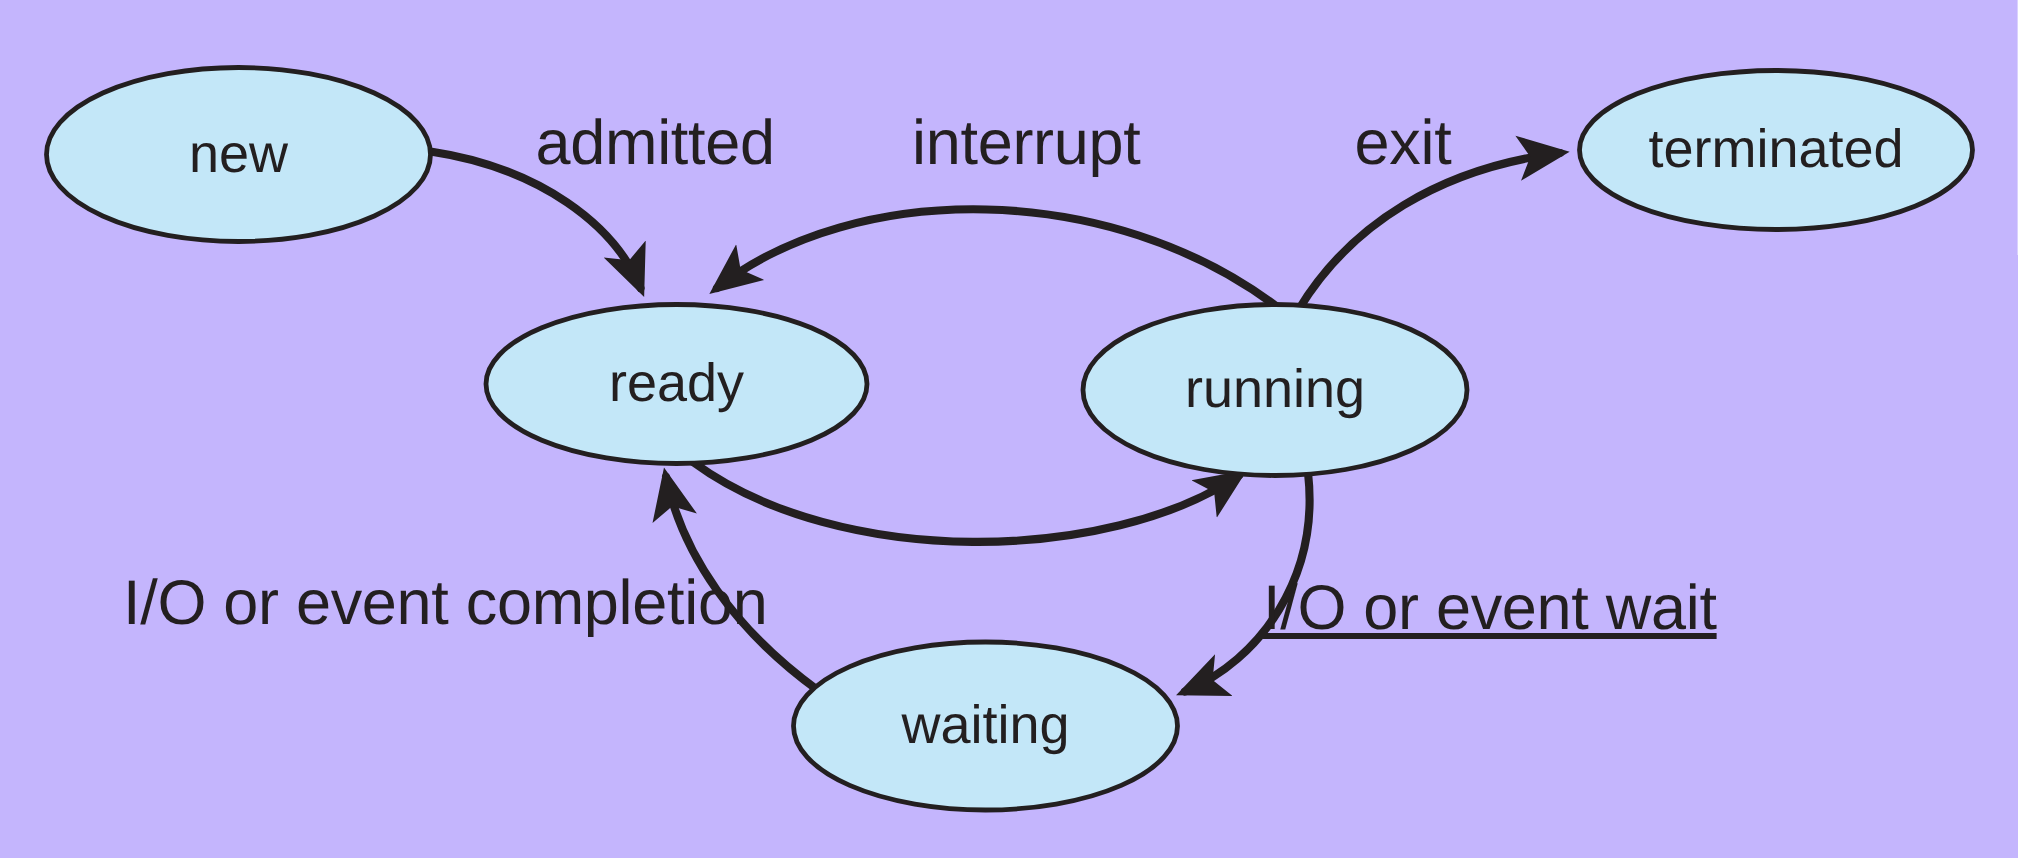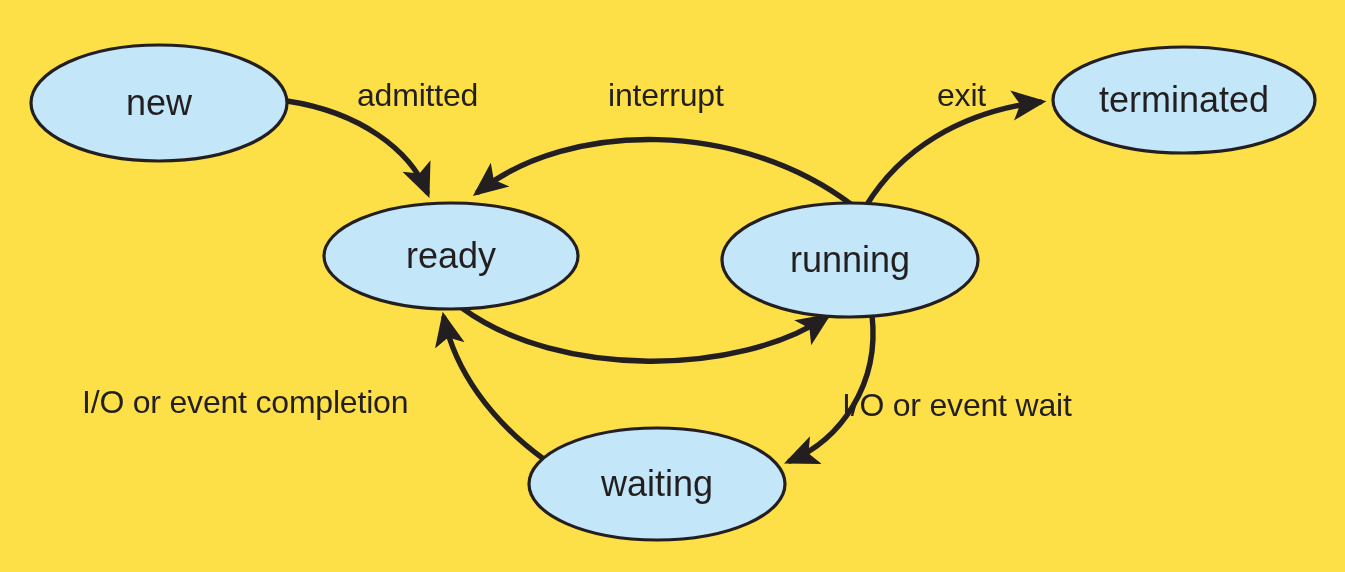--- a/index.html
+++ b/index.html
@@ -11,21 +11,21 @@
     width: 1345px;
     height: 572px;
     overflow: hidden;
     font-family: "Liberation Sans", sans-serif;
     color: #1a1a1a;
   }
   #diagram-root {
     position: relative;
     width: 1345px;
     height: 572px;
-    background: #fde047;
+    background: #c4b5fd;
   }
   svg.canvas {
     position: absolute;
     top: 0;
     left: 0;
     width: 1345px;
     height: 572px;
   }
   .node-ellipse {
     fill: #c3e7f8;
@@ -41,21 +41,21 @@
   }
   .edge-path {
     fill: none;
     stroke: #231f20;
     stroke-width: 5.4;
     stroke-linecap: round;
   }
   .edge-label {
     position: absolute;
     font-family: "Liberation Sans", sans-serif;
-    font-size: 32px;
+    font-size: 42px;
     line-height: 34px;
     color: #231f20;
     white-space: nowrap;
     letter-spacing: -0.2px;
   }
 </style>
 </head>
 <body>
 
 <div id="diagram-root">
@@ -106,20 +106,20 @@
         <ellipse class="node-ellipse" cx="657" cy="484" rx="128" ry="56"></ellipse>
         <text class="node-label" x="657" y="486">waiting</text>
       </g>
     </g>
   </svg>
 
   <div class="edge-label" style="left:357px; top:78px;">admitted</div>
 
   <div class="edge-label" style="left:608px; top:78px;">interrupt</div>
 
-  <div class="edge-label" style="left:903px; top:78px;margin-left:34px;">exit</div>
+  <div class="edge-label" style="left:903px; top:78px;">exit</div>
 
 
-  <div class="edge-label" style="left:842px; top:388px;">I/O or event wait</div>
+  <div class="edge-label" style="left:842px; top:388px;text-decoration:underline;">I/O or event wait</div>
 
   <div class="edge-label" style="left:82px; top:385px;text-align:right;">I/O or event completion</div>
 
 </div>
 
 </body></html>

